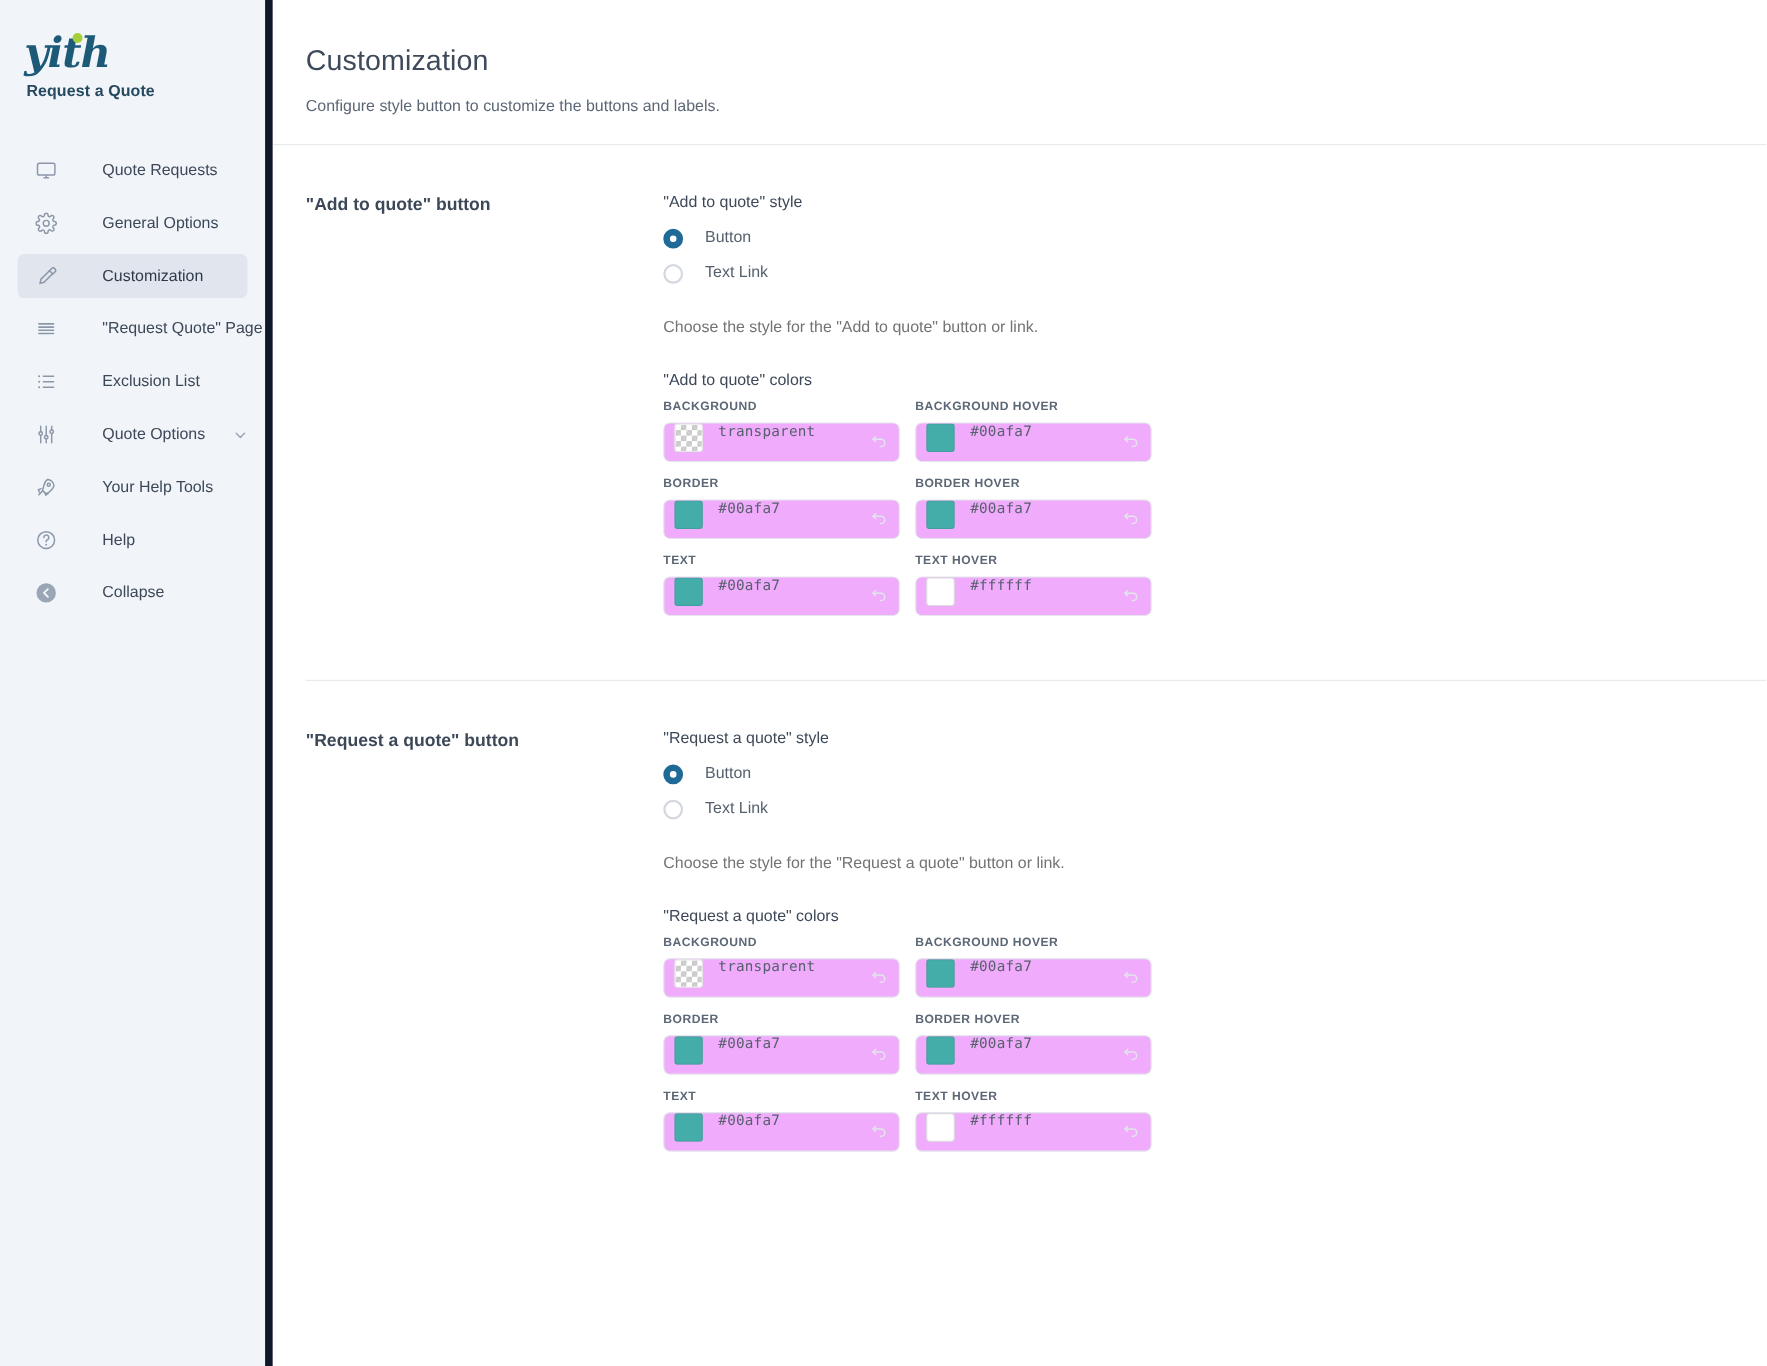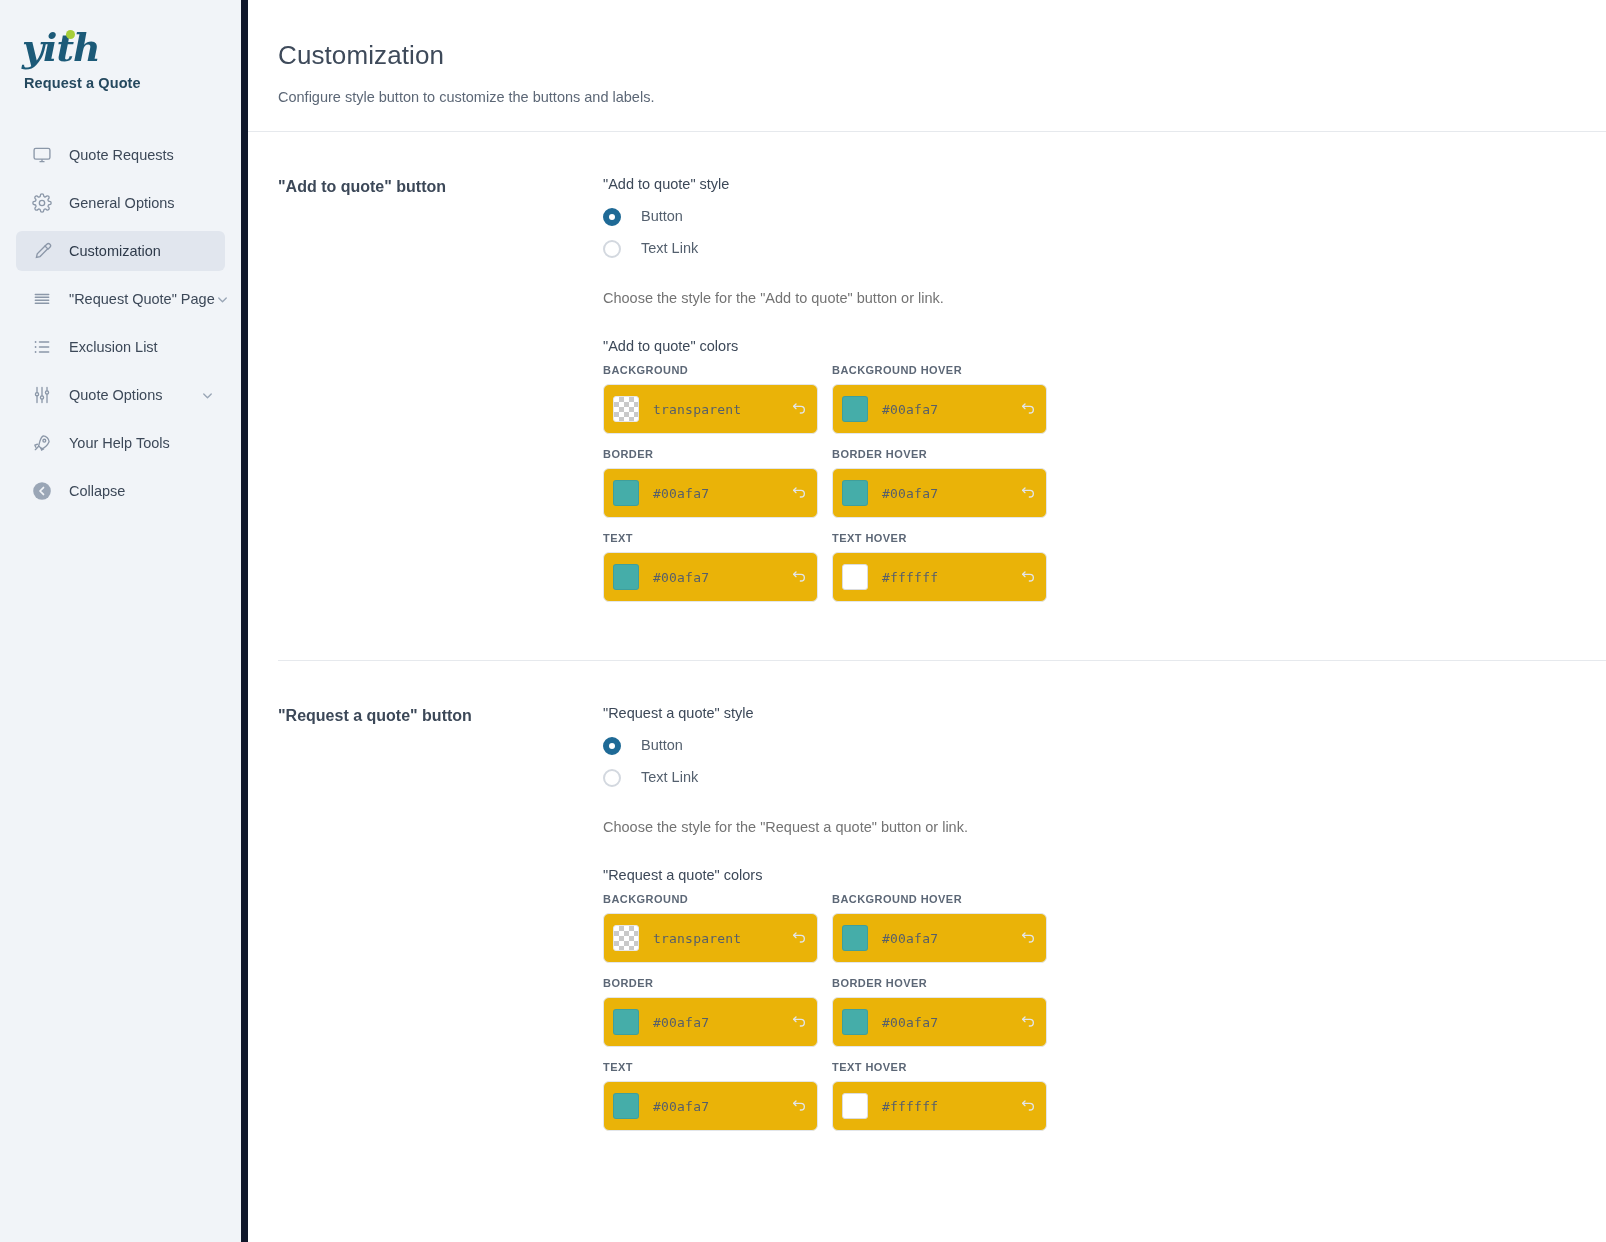--- a/index.html
+++ b/index.html
@@ -37,20 +37,21 @@
     margin: 5px 0 0 24px;
     font-size: 14.5px; font-weight: 700; color: #25495f; letter-spacing: .1px;
   }
   .nav { margin-top: 44px; }
   .nav-item {
     display: flex; align-items: center;
     height: 40px; margin: 0 16px 8px 16px;
     padding: 0 10px 0 15px;
     border-radius: 6px;
     cursor: pointer;
+    gap: 24px;
   }
   .nav-item.active { background: #e1e6ee; }
   .nav-icon {
     width: 22px; height: 22px; margin-right: 16px;
     display: flex; align-items: center; justify-content: center;
     color: #8b97a8; flex: 0 0 22px;
   }
   .nav-icon svg { display: block; }
   .nav-label {
     font-size: 14.5px; color: #3c4858; white-space: nowrap;
@@ -106,22 +107,22 @@
   }
   .color-grid { }
   .color-row { display: flex; margin-bottom: 14px; }
   .color-cell { width: 215px; margin-right: 14px; }
   .color-cap {
     font-size: 11px; font-weight: 700; letter-spacing: .45px;
     color: #5c6776; margin-bottom: 8px;
   }
   .color-field {
     position: relative;
-    height: 50px; border: 1px solid #e3e6ea; border-radius: 6px;
-    background: #eab308; display: flex; align-items: center;
+    height: 36px; border: 1px solid #e3e6ea; border-radius: 6px;
+    background: #f0abfc; display: flex; 
     padding: 0 8px 0 9px; cursor: pointer;
   }
   .swatch {
     width: 26px; height: 26px; border-radius: 3px; flex: 0 0 26px;
     border: 1px solid rgba(0,0,0,.08);
   }
   .swatch.transparent {
     border: 1px solid #e6e6e6;
     background-image:
       linear-gradient(45deg, #c9c9c9 25%, transparent 25%, transparent 75%, #c9c9c9 75%),
@@ -232,20 +233,30 @@
             <svg width="20" height="20" viewBox="0 0 24 24" fill="none" stroke="currentColor" stroke-width="1.6" stroke-linecap="round">
               <path d="M13.5 3.5c3.5 0 7 3.5 7 7-2 4.5-6 7.5-9 8.5l-3.5-3.5C9 12.5 9.5 5.5 13.5 3.5z"></path>
               <circle cx="14.8" cy="9.2" r="1.7"></circle>
               <path d="M8 16 4 20M6.5 13.5 3.5 14.5 4.5 17M10.5 17.5l1 3 2.5-1.5"></path>
             </svg>
           </span>
           <span class="nav-label">Your Help Tools</span>
         </div>
         <div class="nav-item">
           <span class="nav-icon">
+            <svg width="20" height="20" viewBox="0 0 24 24" fill="none" stroke="currentColor" stroke-width="1.6" stroke-linecap="round">
+              <circle cx="12" cy="12" r="9.2"></circle>
+              <path d="M9.4 9.3a2.7 2.7 0 1 1 3.6 2.5c-.7.3-1 .9-1 1.6v.4"></path>
+              <circle cx="12" cy="17" r="1" fill="currentColor" stroke="none"></circle>
+            </svg>
+          </span>
+          <span class="nav-label">Help</span>
+        </div>
+        <div class="nav-item">
+          <span class="nav-icon">
             <svg width="22" height="22" viewBox="0 0 24 24">
               <circle cx="12" cy="12" r="9.6" fill="#9aa6b6"></circle>
               <path d="M13.6 8.2 9.8 12l3.8 3.8" fill="none" stroke="#f1f4f8" stroke-width="1.9" stroke-linecap="round" stroke-linejoin="round"></path>
             </svg>
           </span>
           <span class="nav-label">Collapse</span>
         </div>
       </div>
   </div>
 

